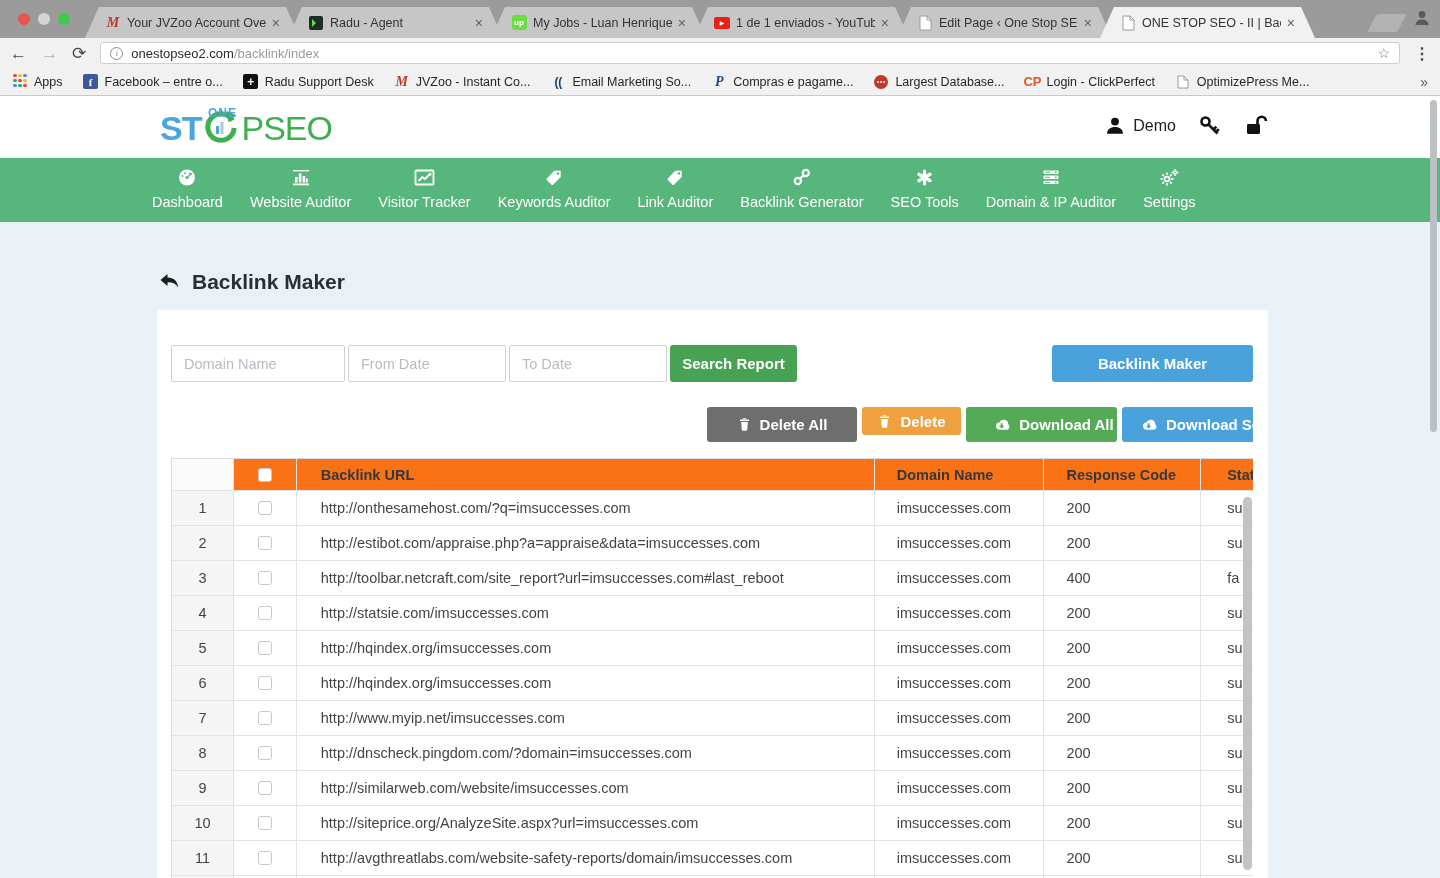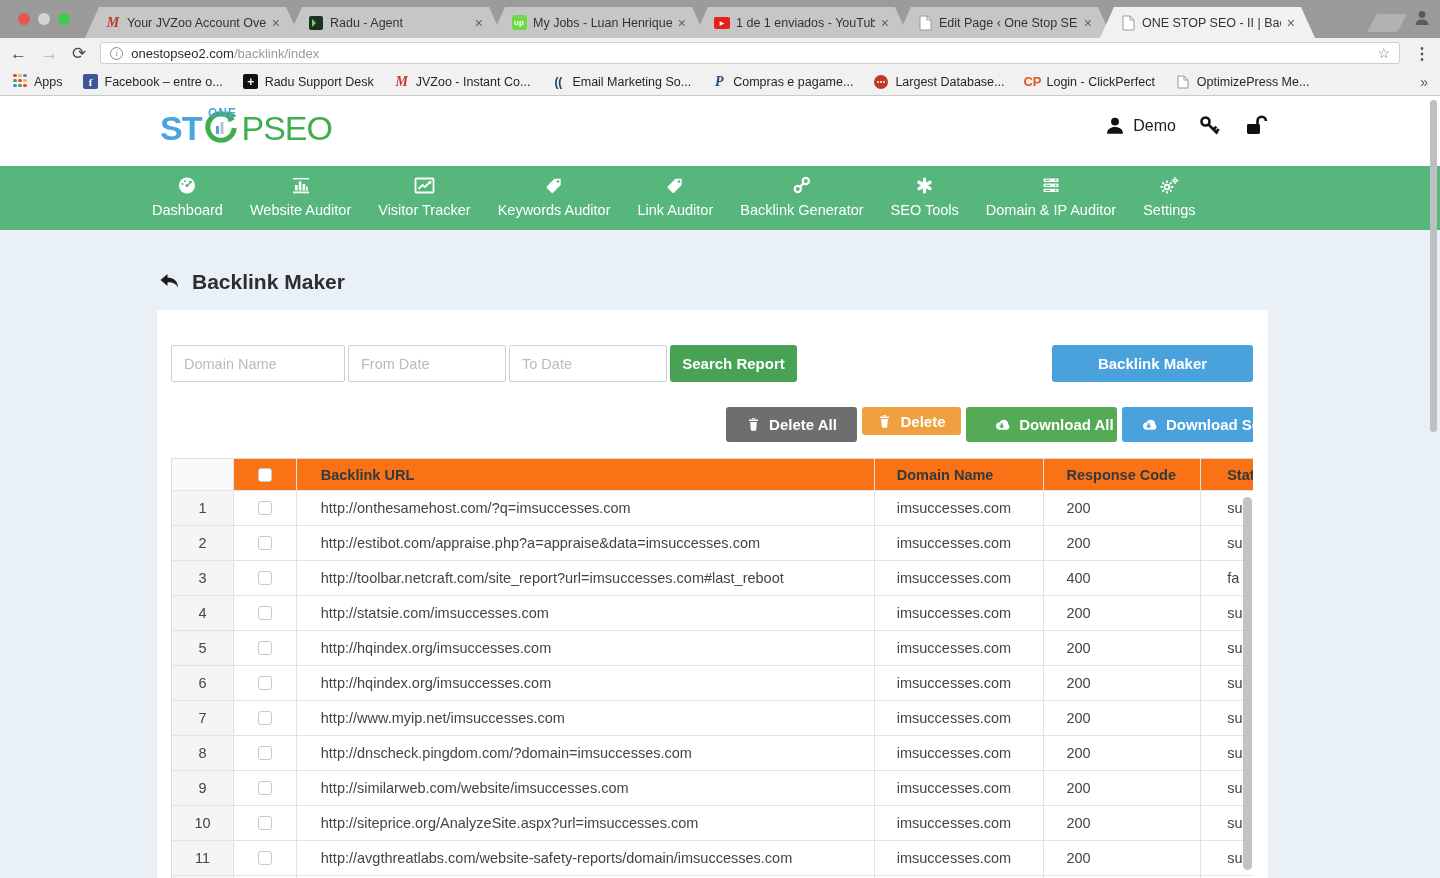--- a/index.html
+++ b/index.html
@@ -57,41 +57,41 @@
   .site-header { position:absolute; top:96px; left:0; width:1440px; height:74px; background:#fff; }
   .logo { position:absolute; left:160px; top:12px; display:flex; align-items:center; }
   .logo-one { position:absolute; left:48px; top:-2px; font-size:12px; font-weight:bold; color:#4aa4e0; letter-spacing:1px; }
   .logo-st { font-size:34px; font-weight:bold; color:#4aa4e0; letter-spacing:-1px; }
   .logo-o { margin:0 1px; }
   .logo-pseo { font-size:34px; font-weight:normal; color:#3eae4f; letter-spacing:-1px; }
   .hdr-right { position:absolute; right:170px; top:18px; display:flex; align-items:center; gap:22px; }
   .hdr-user { display:flex; align-items:center; gap:7px; font-size:16px; color:#1d1d1d; }
 
   
-  .mainnav { position:absolute; top:166px; left:0; width:1440px; height:64px; background:#57b67c; display:flex; align-items:flex-start; padding:10px 0 0 152px; gap:27px; }
+  .mainnav { position:absolute; top:158px; left:0; width:1440px; height:64px; background:#57b67c; display:flex; align-items:flex-start; padding:10px 0 0 152px; gap:27px; }
   .nav-item { display:flex; flex-direction:column; align-items:center; gap:7px; color:#fff; }
   .nav-item .lbl { font-size:14.5px; white-space:nowrap; }
 
   
   .content { position:absolute; top:234px; left:0; width:1440px; height:644px; background:#e9f1f6; }
   .page-title { position:absolute; left:158px; top:36px; display:flex; align-items:center; gap:10px; }
   .page-title .t { font-size:21px; font-weight:bold; color:#2b2f33; }
   .card { position:absolute; left:157px; top:76px; width:1111px; height:600px; background:#fff; padding:35px 14px 0 14px; }
   .zone { position:relative; width:1082px; height:540px; overflow:hidden; }
 
   .form-row { display:flex; gap:3px; }
   .inp { width:174px; height:37px; border:1px solid #d0d0d0; border-radius:2px; padding:0 12px; font-size:14.5px; color:#333; font-family:"Liberation Sans", sans-serif; }
   .inp.date { width:158px; }
   .inp::placeholder { color:#b5bcc2; opacity:1; }
   .btn { border:none; border-radius:3px; color:#fff; font-weight:bold; font-size:15px; font-family:"Liberation Sans", sans-serif; display:flex; align-items:center; justify-content:center; gap:8px; }
   .btn-search { width:127px; height:37px; background:#47a254; }
   .btn-maker { margin-left:auto; width:201px; height:37px; background:#49a2dc; }
 
   .actions-row { margin-top:25px; display:flex; justify-content:flex-end; gap:5px; }
-  .btn-dark { width:131px; height:35px; background:#6e6e6e; }
+  .btn-dark { width:150px; height:35px; background:#6e6e6e; }
   .btn-orange { width:99px; height:28px; background:#efa03f; }
   .btn-green { width:151px; height:35px; background:#55ab55;padding-left:23px; }
   .btn-blue { width:185px; height:35px; background:#49a2dc; margin-right:-54px; justify-content:flex-start; padding-left:17px; }
   .cut-g { fill:#55ab55; } .cut-b { fill:#49a2dc; }
 
   .tbl { margin-top:16px; width:1151px; border:1px solid #dedede; font-size:14.5px; color:#444; }
   .tr { display:flex; height:35px; border-bottom:1px solid #e3e3e3; background:#fff; }
   .tr.head { height:32px; background:#f97316; font-weight:bold; color:#35393d; }
   .td { display:flex; align-items:center; border-right:1px solid #e3e3e3; overflow:hidden; white-space:nowrap; }
   .c-n { width:62px; justify-content:center; background:#f5f5f5; }

